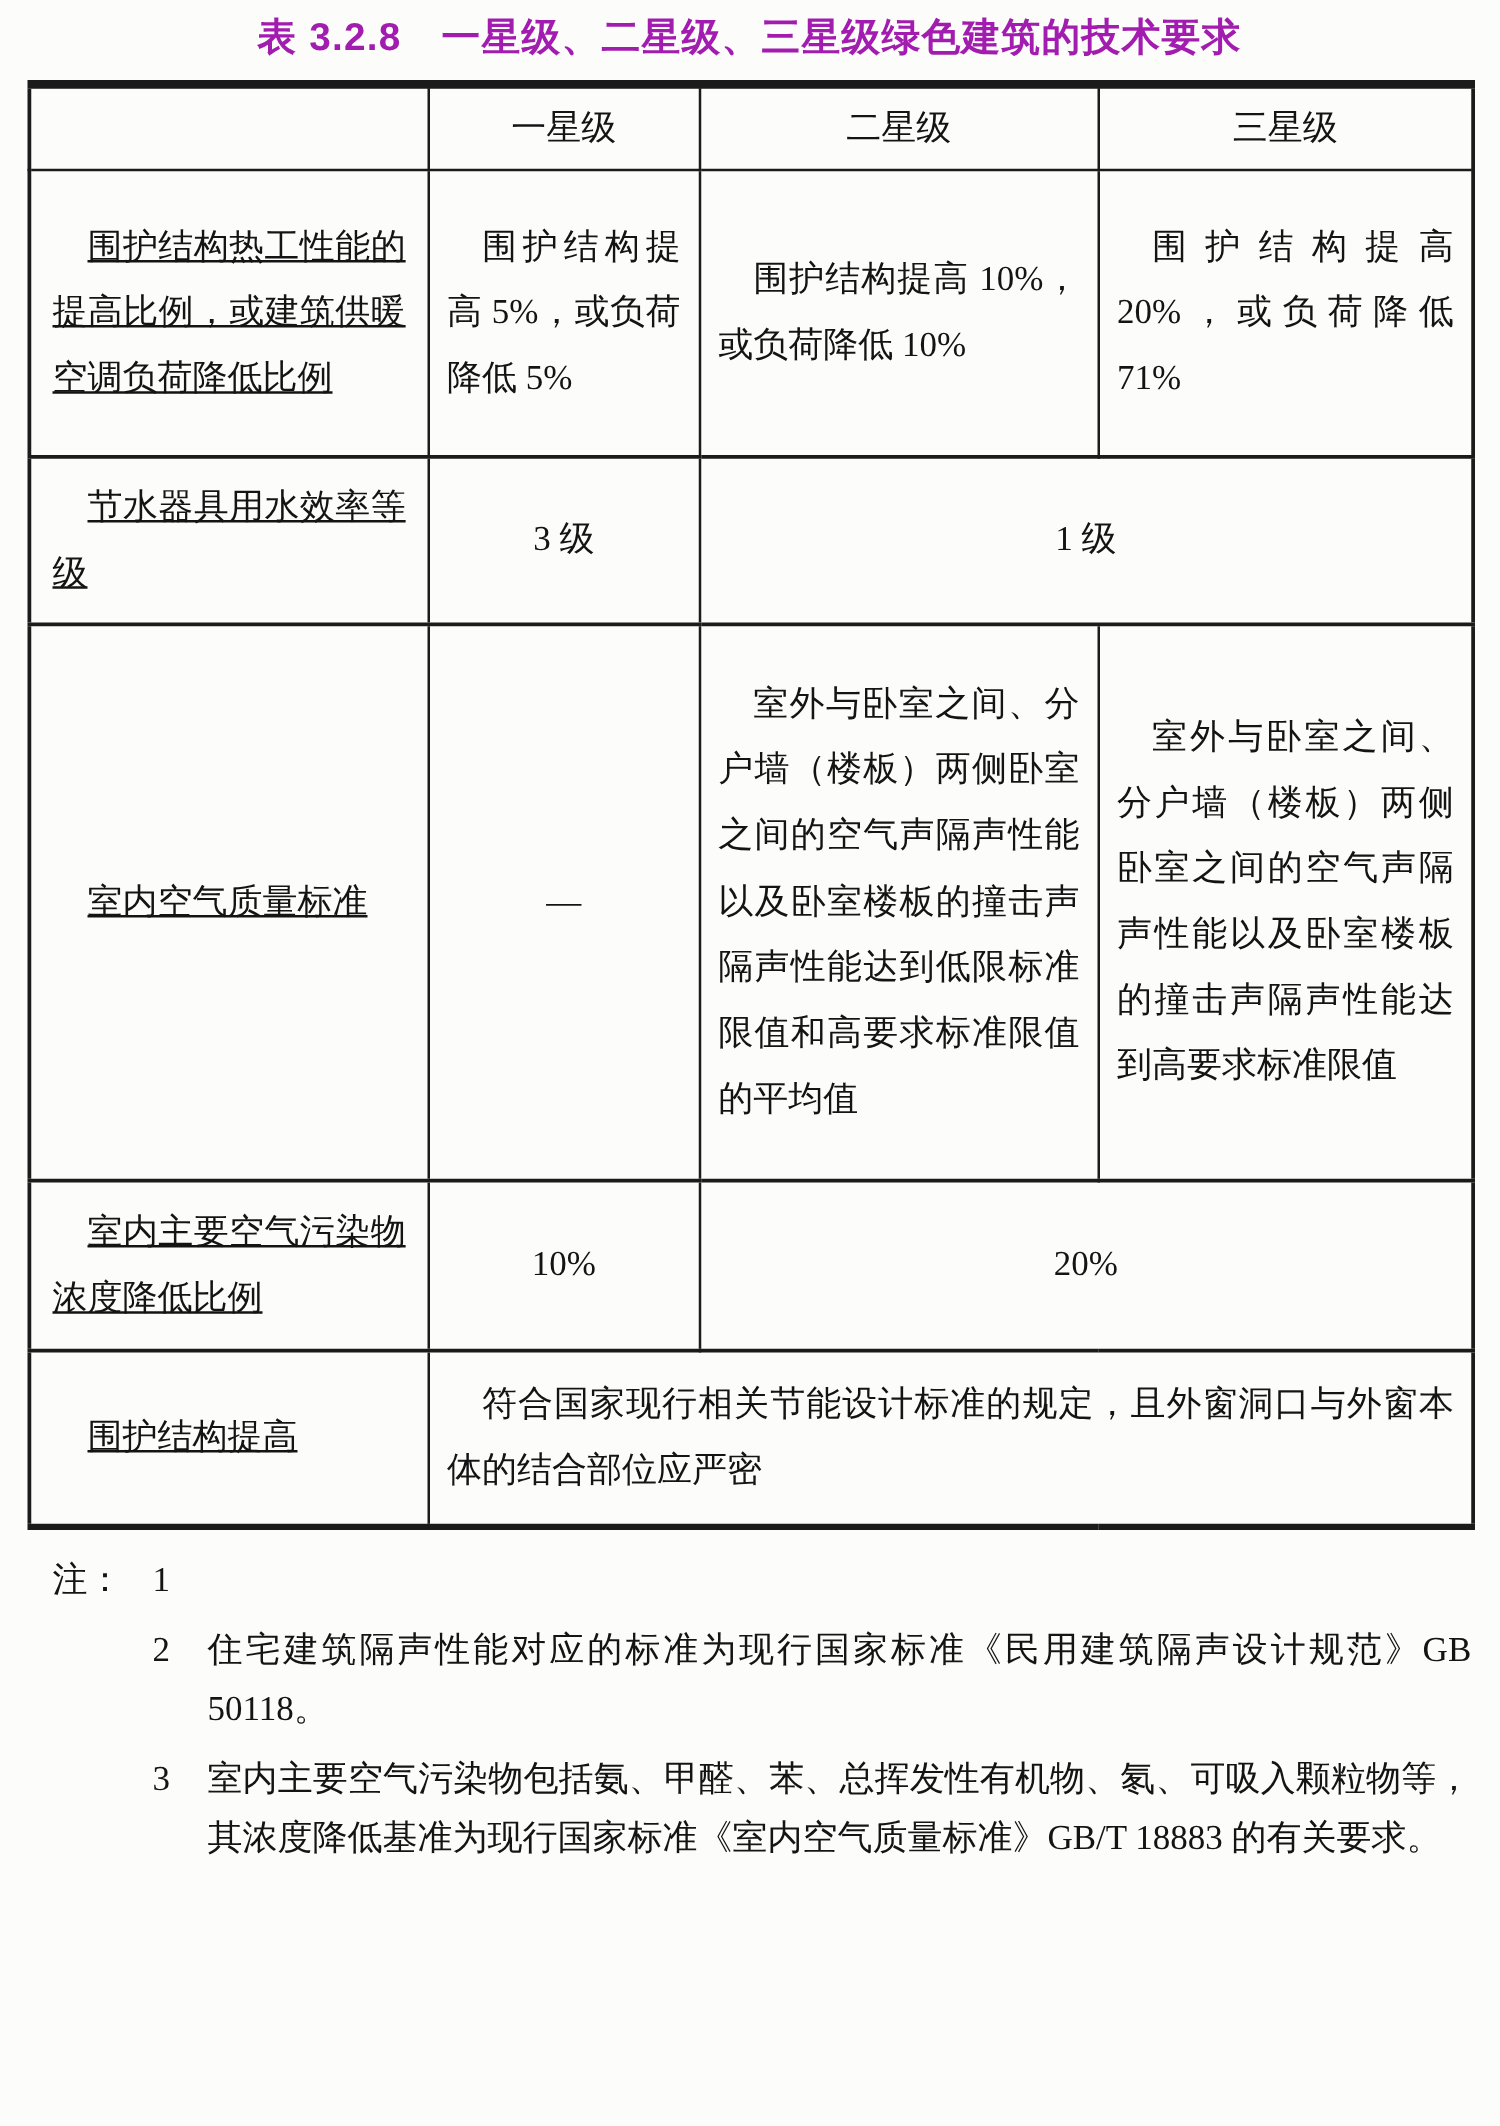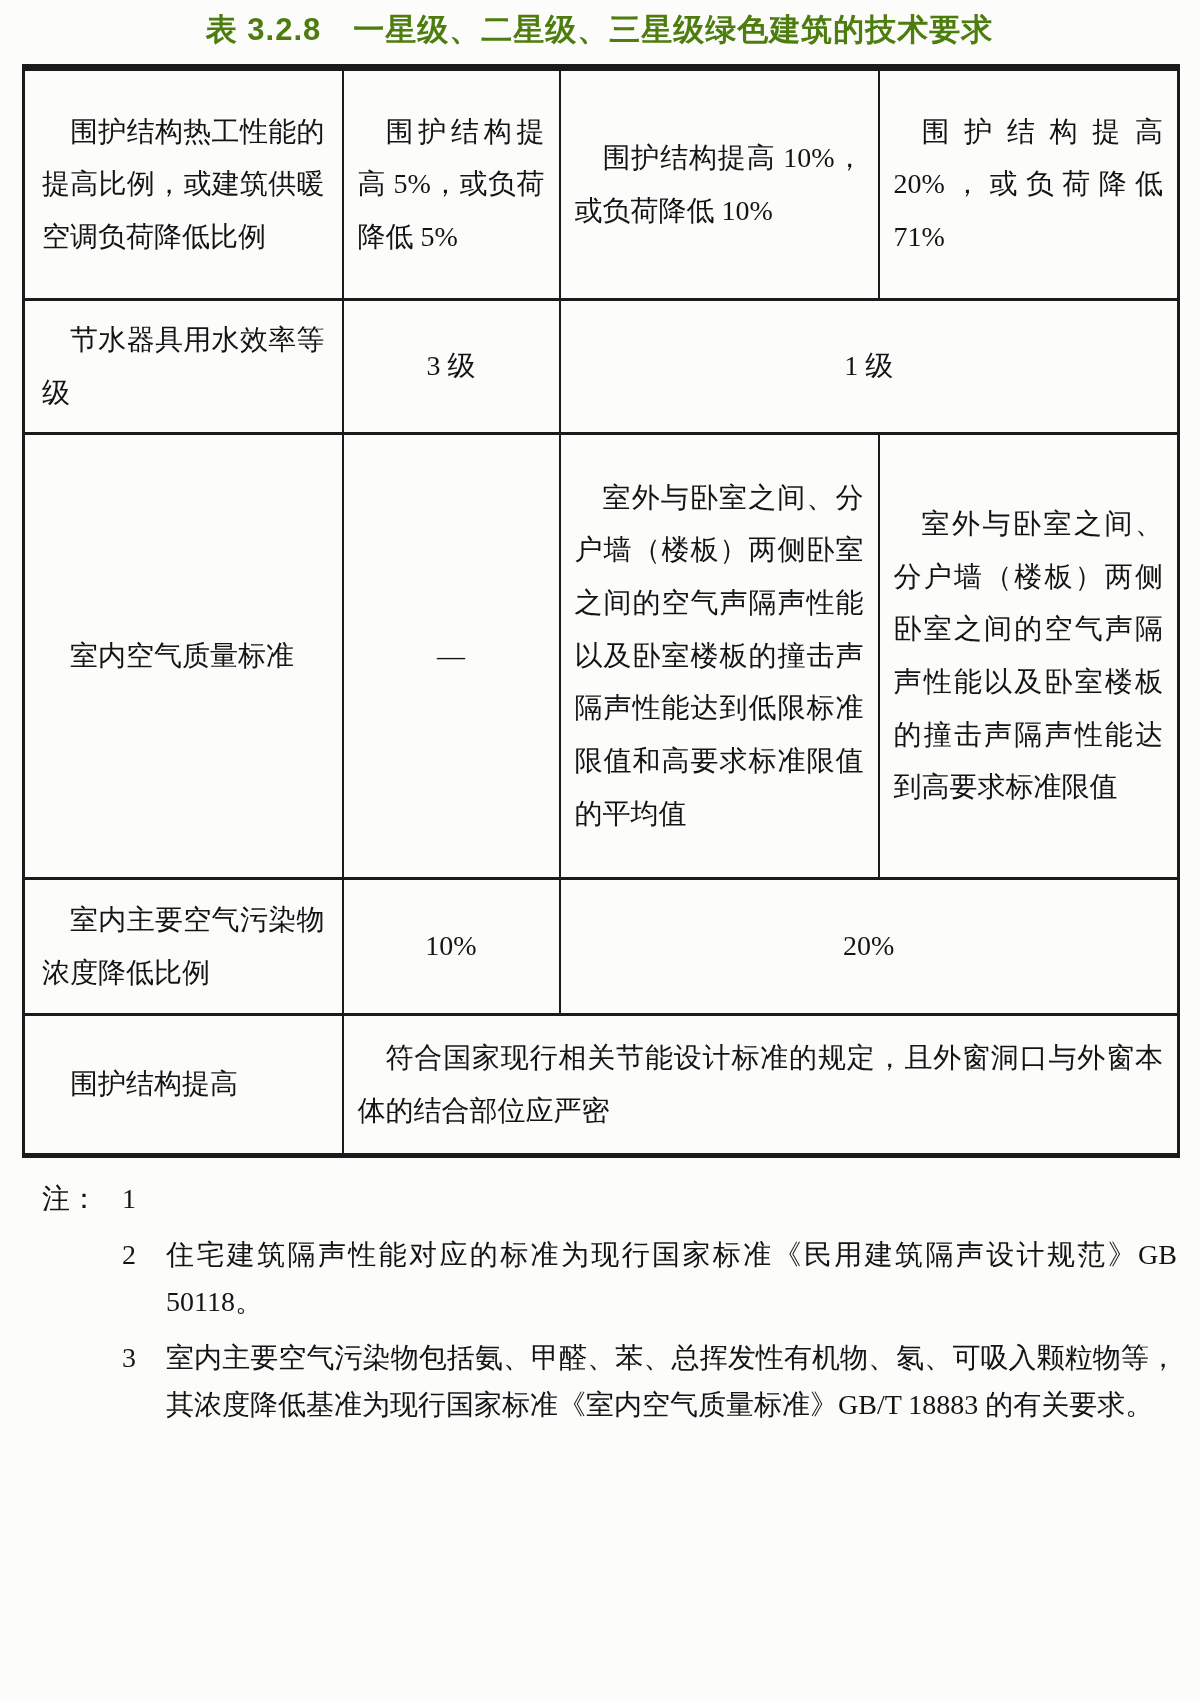--- a/index.html
+++ b/index.html
@@ -12,21 +12,21 @@
   }
   .page { padding: 0 23px 0 22px; }
 
   .doc-title {
     margin: 9px 0 13px 0;
     text-align: center;
     font-family: "Liberation Sans", "DejaVu Sans", sans-serif;
     font-weight: 700;
     font-size: 31px;
     letter-spacing: 1px;
-    color: #4d7c0f;
+    color: #a21caf;
   }
 
   table.tbl {
     table-layout: fixed;
     border-collapse: collapse;
     width: 1155px;
     border: 3px solid #1b1b1b;
     border-top-width: 7px;
     border-bottom-width: 5px;
     font-size: 28px;
@@ -50,20 +50,21 @@
   tr.r3 td { height: 123px; }
   tr.r4 td { height: 430px; }
   tr.r5 td { height: 125px; }
   tr.r6 td { height: 125px; }
 
   td.hd { text-align: center; }
   td.lbl {
     padding: 4px 17px;
     text-align: justify;
     text-indent: 1em;
+    text-decoration: underline;
   }
   td.txt {
     padding: 6px 14px;
     text-align: justify;
     text-indent: 1em;
   }
   td.val { text-align: center; }
 
   .notes {
     margin: 17px 0 0 20px;
@@ -95,20 +96,26 @@
   <h1 class="doc-title">表 3.2.8　一星级、二星级、三星级绿色建筑的技术要求</h1>
 
   <table class="tbl">
     <colgroup>
       <col class="c1">
         <col class="c2">
         <col class="c3">
         <col class="c4">
     </colgroup>
     <tbody>
+      <tr class="r-head">
+        <td class="hd"></td>
+        <td class="hd">一星级</td>
+        <td class="hd">二星级</td>
+        <td class="hd">三星级</td>
+      </tr>
 
       <tr class="r1">
         <td class="lbl">围护结构热工性能的提高比例，或建筑供暖空调负荷降低比例</td>
         <td class="txt">围护结构提高 5%，或负荷降低 5%</td>
         <td class="txt">围护结构提高 10%，或负荷降低 10%</td>
         <td class="txt">围护结构提高 20%，或负荷降低 71%</td>
       </tr>
 
 
       <tr class="r3 thick">

